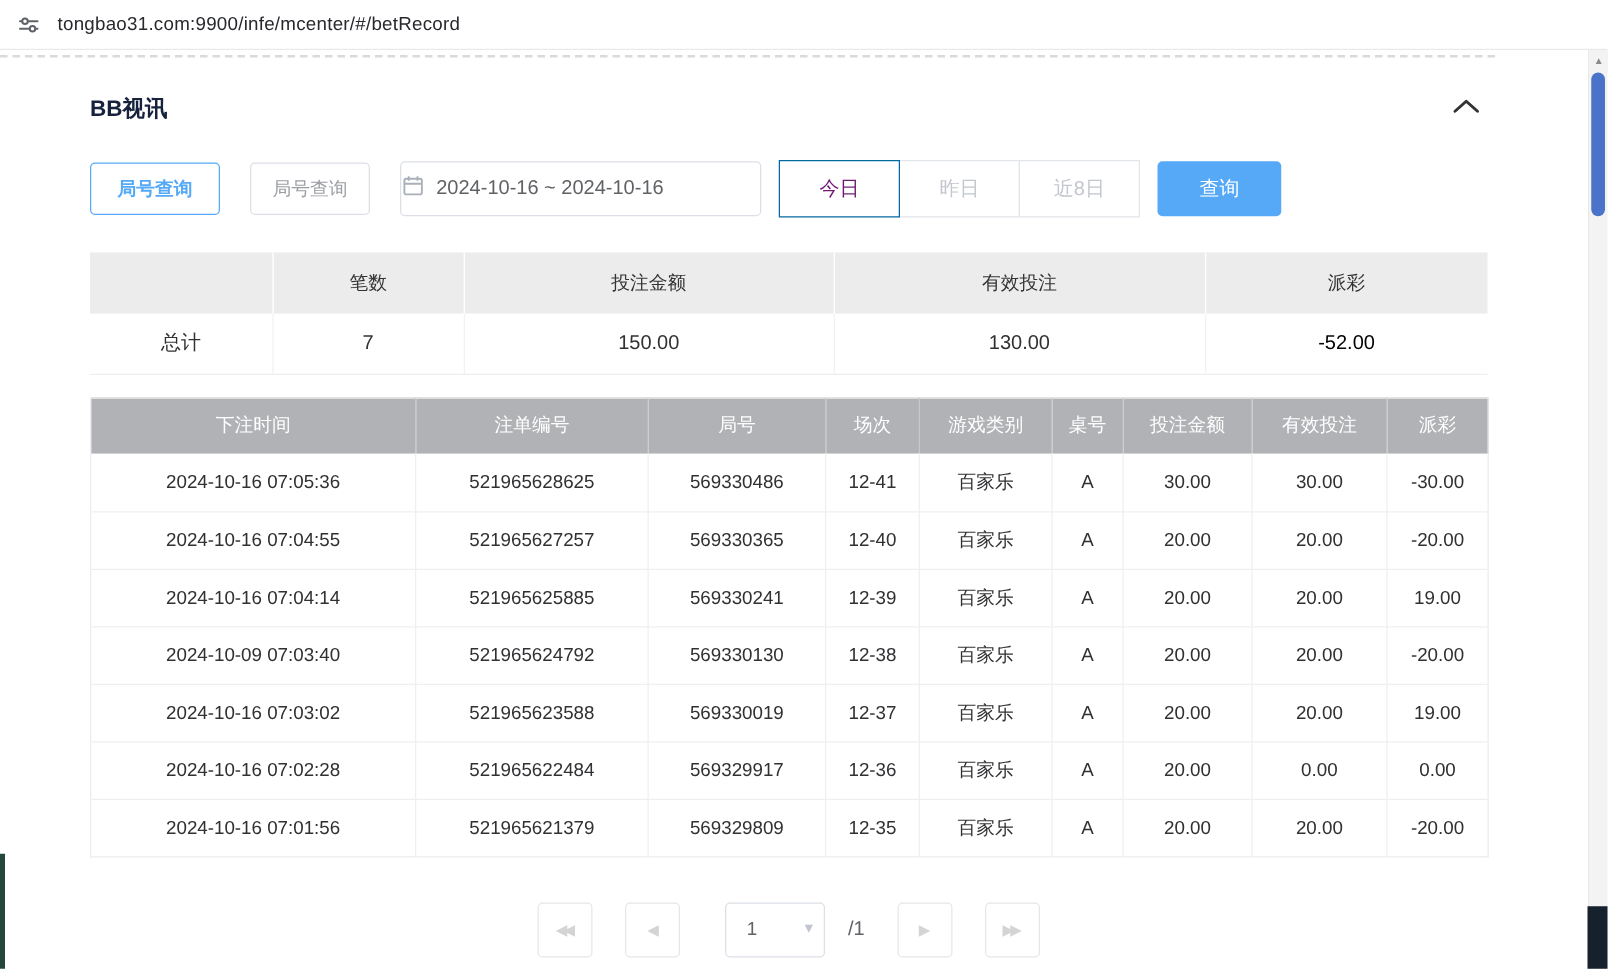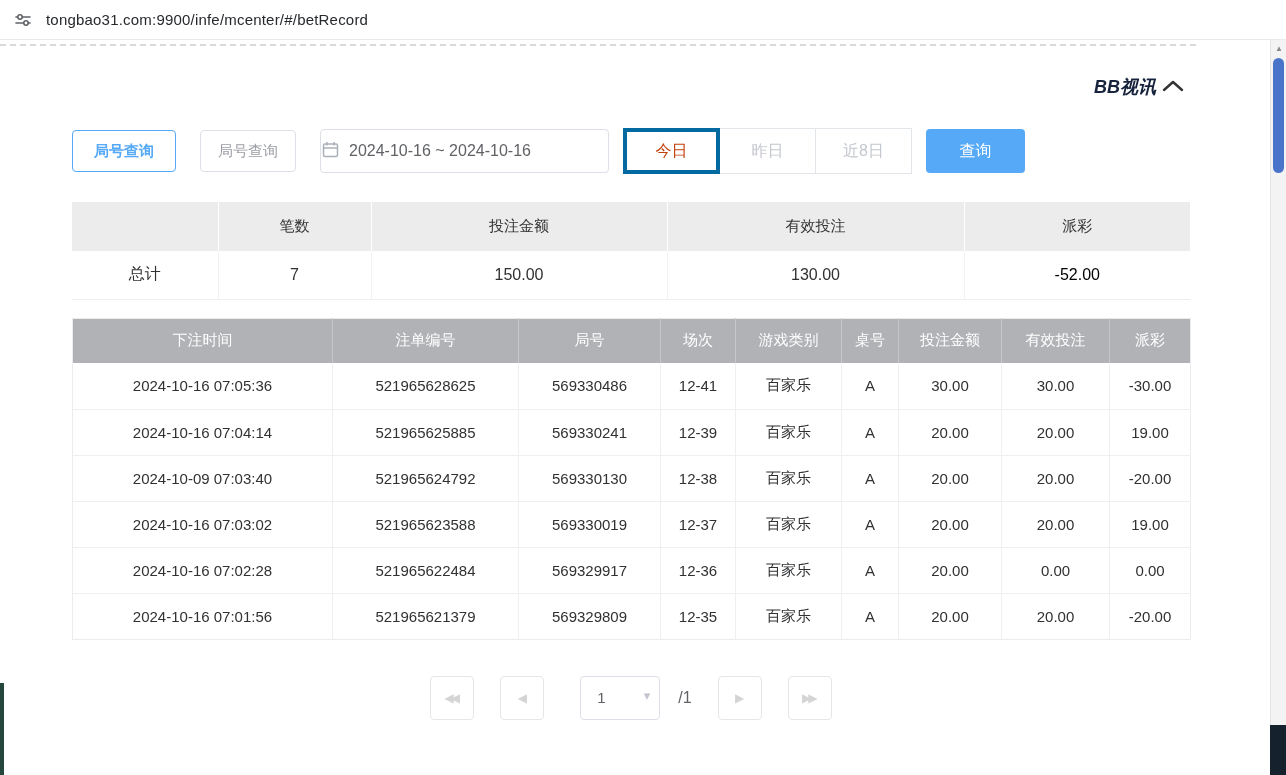--- a/index.html
+++ b/index.html
@@ -19,38 +19,38 @@
     background:#f3f3f3; border-left:1px solid #e4e4e4; z-index:50; }
   .sb-btn { width:16px; height:17px; display:flex; align-items:center; justify-content:center;
     color:#8a8a8a; font-size:8px; background:#f3f3f3; cursor:pointer; }
   .sb-thumb { position:absolute; top:18px; left:2px; width:11px; height:115px;
     background:#4a74c9; border-radius:6px; }
   .corner-dark { position:fixed; right:0; bottom:0; width:16px; height:50px; background:#16212e; z-index:51; }
   .edge-left-dark { position:fixed; left:0; bottom:0; width:4px; height:92px; background:#24463c; z-index:51; }
 
   
   .panel { padding:0 96px 0 72px; }
-  .panel-head { margin-top:28px; display:flex; align-items:center; justify-content:flex-end; width:1118px;font-style:italic; }
+  .panel-head { margin-top:28px; display:flex; align-items:center; justify-content:space-between; width:1118px; }
   .panel-title { font-size:18px; font-weight:bold; color:#17233d; }
   .collapse { cursor:pointer; padding:4px 6px; }
 
   
   .filters { margin-top:28px; display:flex; align-items:center; width:1118px; }
   .btn { height:42px; border-radius:4px; background:#fff; font-size:15px; cursor:pointer;
     display:inline-flex; align-items:center; justify-content:center; }
   .btn-blue-outline { width:104px; border:1px solid #55a9f6; color:#55a9f6; font-weight:bold; }
   .btn-gray-outline { width:96px; margin-left:24px; border:1px solid #dcdfe6; color:#9a9da3; }
   .date-range { margin-left:24px; width:289px; height:44px; border:1px solid #dcdfe6; border-radius:4px;
     display:flex; align-items:center; gap:10px; padding-left:1px; color:#606266; font-size:16px; cursor:pointer; }
   .btn-group { margin-left:14px; display:flex; }
   .btn-group .g-btn { width:97px; height:46px; background:#fff; border:1px solid #e2e5ea;
     color:#c3c7ce; font-size:16px; cursor:pointer; margin-left:-1px; display:inline-flex;
     align-items:center; justify-content:center; }
   .btn-group .g-btn:first-child { margin-left:0; }
-  .btn-group .g-btn.active { border:4px solid #0369a1; color:#c2410c; z-index:2; }
+  .btn-group .g-btn.active { border:1px solid #0369a1; color:#701a75; z-index:2; }
   .btn-search { margin-left:14px; width:99px; height:44px; border:none; border-radius:4px;
     background:#55a9f6; color:#fff; font-size:16px; }
 
   
   table { border-collapse:collapse; table-layout:fixed; width:1118px; font-size:15px; }
   .summary-table { margin-top:28px; }
   .summary-table th { background:#ececec; color:#333; font-weight:normal; height:49px;
     border-right:1px solid #fff; }
   .summary-table th:last-child { border-right:none; }
   .summary-table td { background:#fff; height:48px; text-align:center; font-size:16px;
@@ -192,20 +192,31 @@
       <td>521965628625</td>
       <td>569330486</td>
       <td>12-41</td>
       <td>百家乐</td>
       <td>A</td>
       <td class="link">30.00</td>
       <td>30.00</td>
       <td class="neg">-30.00</td>
     </tr>
     <tr>
+      <td>2024-10-16 07:04:55</td>
+      <td>521965627257</td>
+      <td>569330365</td>
+      <td>12-40</td>
+      <td>百家乐</td>
+      <td>A</td>
+      <td class="link">20.00</td>
+      <td>20.00</td>
+      <td class="neg">-20.00</td>
+    </tr>
+    <tr>
       <td>2024-10-16 07:04:14</td>
       <td>521965625885</td>
       <td>569330241</td>
       <td>12-39</td>
       <td>百家乐</td>
       <td>A</td>
       <td class="link">20.00</td>
       <td>20.00</td>
       <td>19.00</td>
     </tr>

